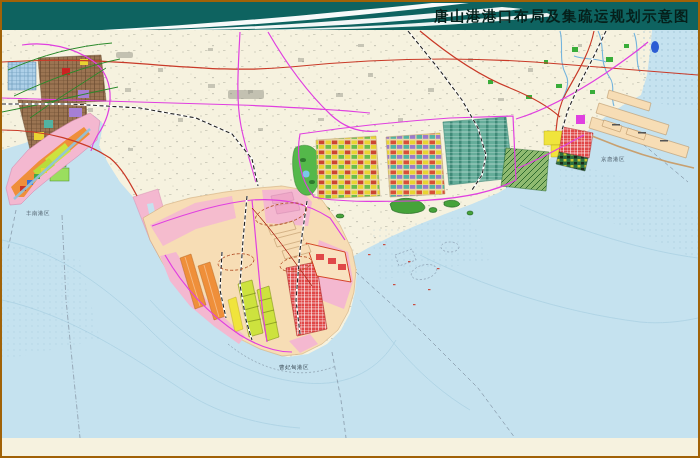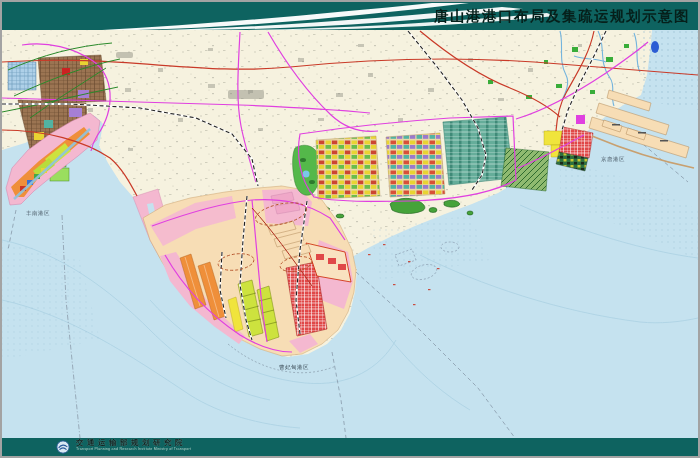--- a/index.html
+++ b/index.html
@@ -1,16 +1,16 @@
 <!DOCTYPE html>
 <html><head>
 <meta charset="utf-8">
 <style>
   html,body{margin:0;padding:0;background:#ffffff;font-family:"Liberation Sans",sans-serif;}
-  .frame{position:relative;width:700px;height:458px;box-sizing:border-box;border:2px solid #a3a3a3;background:#f6f2df;overflow:hidden;}
+  .frame{position:relative;width:700px;height:458px;box-sizing:border-box;border:2px solid #a16207;background:#f6f2df;overflow:hidden;}
   .banner{position:absolute;left:0;top:0;width:696px;height:28px;background:#0e6360;}
   .banner svg{position:absolute;left:0;top:0;display:block;}
   .map-title{position:absolute;right:8px;top:50%;transform:translateY(-50%);font-size:14.5px;font-weight:bold;color:#06201b;letter-spacing:1.5px;white-space:nowrap;}
   .mapwrap{position:absolute;left:0;top:28px;width:696px;height:408px;}
   .mapwrap svg{display:block;}
   .footerbar{position:absolute;left:0;bottom:0;width:696px;height:18px;background:#0e6360;display:flex;align-items:center;padding-left:54px;box-sizing:border-box;}
   .logo{width:14px;height:14px;margin-right:6px;flex:0 0 auto;}
   .orgs{display:flex;flex-direction:column;line-height:1;}
   .org-cn{font-size:7.5px;font-weight:bold;color:#10211f;letter-spacing:3.5px;text-shadow:0 0 1px rgba(220,240,235,.5);white-space:nowrap;}
   .org-en{font-size:8px;color:#b7d6cd;transform:scale(.45);transform-origin:left top;white-space:nowrap;letter-spacing:.5px;}
@@ -326,24 +326,14 @@
     </g>
 
     <g font-size="5.5" letter-spacing="0.5">
       <text x="26" y="215" fill="#4a5a66">丰南港区</text>
       <text x="279" y="369" fill="#3a4a55">曹妃甸港区</text>
       <text x="601" y="161" fill="#4a5a66">京唐港区</text>
     </g>
   </svg>
   </div>
 
-  <div class="footerbar">
-    <svg class="logo" viewBox="0 0 16 16">
-      <circle cx="8" cy="8" r="7" fill="#d9e8f2" stroke="#2a5a9a" stroke-width="1"></circle>
-      <path d="M3,9 C6,5 10,5 13,8 M4,11 C7,8 10,9 12,11" stroke="#2a5a9a" stroke-width="1.2" fill="none"></path>
-    </svg>
-    <div class="orgs">
-      <span class="org-cn">交通运输部规划研究院</span>
-      <span class="org-en">Transport Planning and Research Institute  Ministry of Transport</span>
-    </div>
-  </div>
 
 </div>
 
 </body></html>

